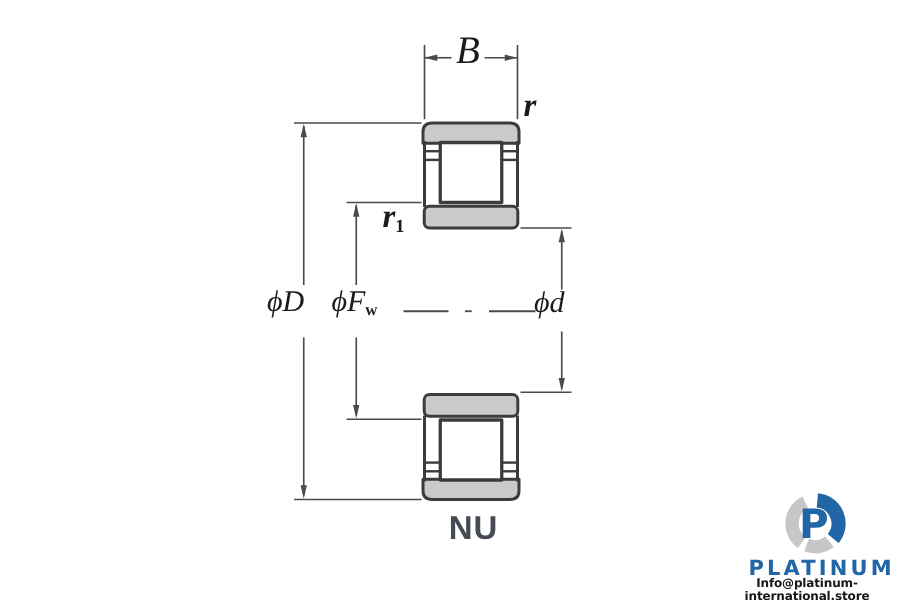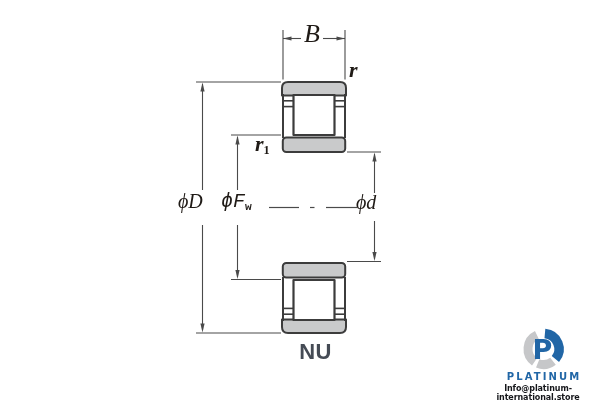--- a/index.html
+++ b/index.html
@@ -23,34 +23,34 @@
     font-style: normal;
     font-weight: 600;
     font-size: 0.56em;
     vertical-align: -0.28em;
   }
   .dim-big { font-size: 20px; }
   .lbl-b   { left:295px; top:20px; width:34px; text-align:center; font-size:26px; }
   .lbl-r   { left:349px; top:58px;  font-size:22px; font-weight:600; }
   .lbl-r1  { left:255px; top:132px; font-size:22px; font-weight:600; }
   .lbl-phiD  { left:178px; top:191px; }
-  .lbl-phiFw { left:221px; top:191px;font-family:Liberation Mono, monospace; }
+  .lbl-phiFw { left:221px; top:191px; }
   .lbl-phid  { left:356px; top:192px; }
   .lbl-nu {
     left:292px; top:340px; width:40px; text-align:right;
     font-family: "Liberation Sans", sans-serif;
     font-style: normal; font-weight:600;
     font-size:22px; letter-spacing:0.5px;
     color: var(--type-label-color, #454b55);
   }
   .wm-brand {
     position:absolute; left:499px; top:371px; width:90px;
-    text-align:center;
+    text-align:right;
     font-family:"DejaVu Sans", sans-serif;
-    font-size:10px; font-weight:bold; letter-spacing:2.1px;
+    font-size:14px; font-weight:bold; letter-spacing:2.1px;
     color: var(--logo-blue, #2166a6);
   }
   .wm-email {
     position:absolute; left:468px; top:384px; width:140px;
     text-align:center;
     font-family:"DejaVu Sans", sans-serif;
     font-size:8px; font-weight:bold; letter-spacing:-0.1px;
     color: var(--email-text, #15161a);
   }
 </style>

